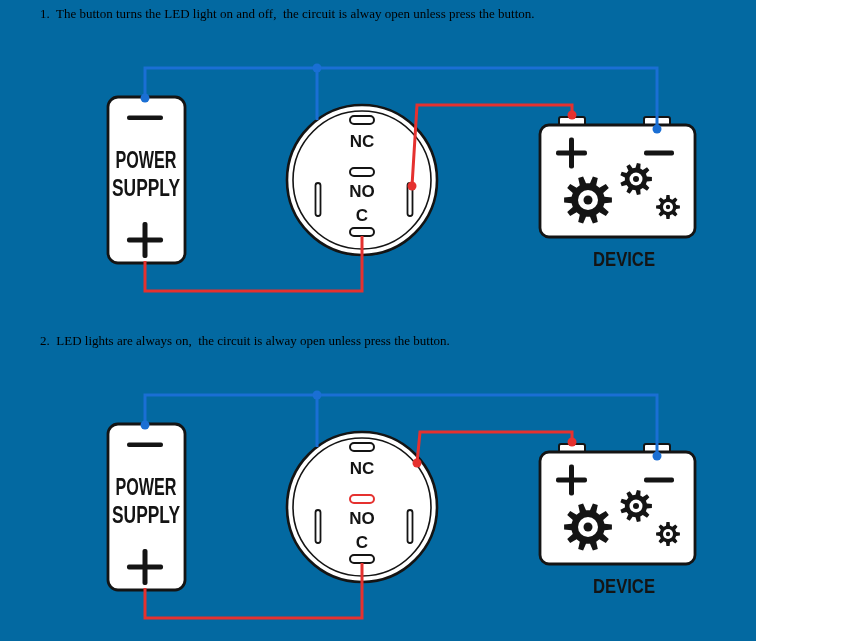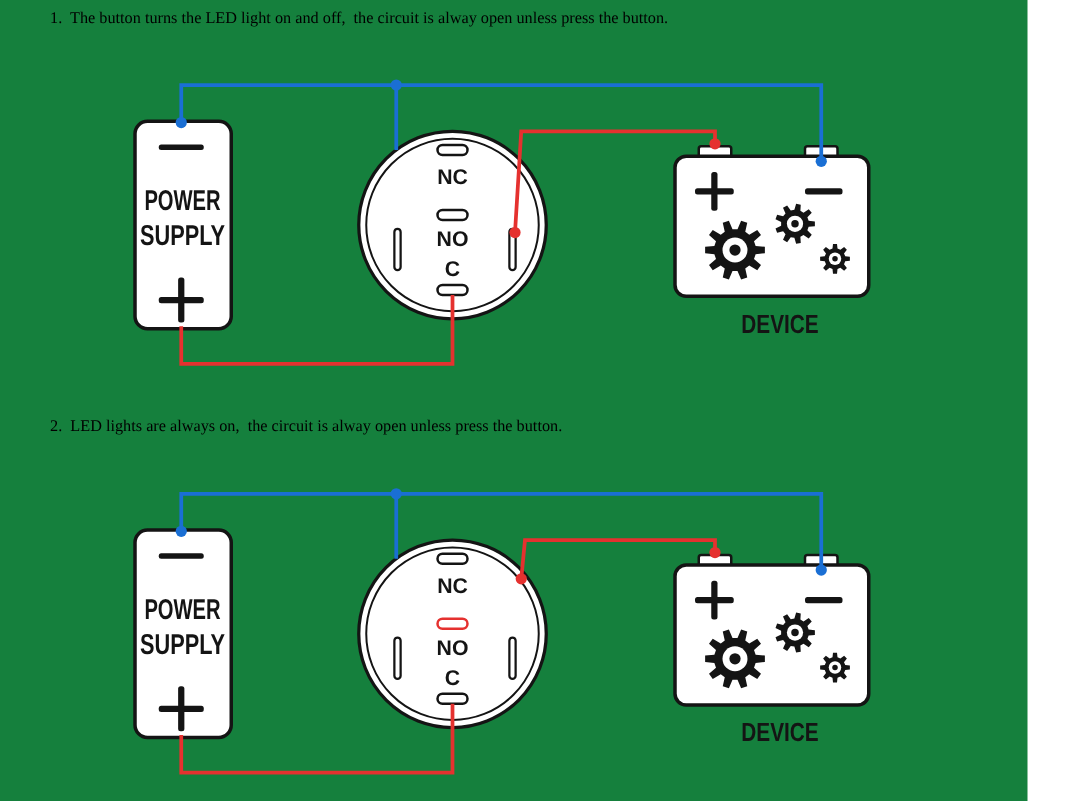--- a/index.html
+++ b/index.html
@@ -1,21 +1,21 @@
 <!DOCTYPE html>
 <html style="--wire-blue: #1a6fd4; --wire-red: #e5312f; --ink: #141414;"><head>
 <meta charset="utf-8">
 <style>
   :root{
     --wire-blue:#1a6fd4;
     --wire-red:#e5312f;
     --ink:#141414;
   }
   html,body{margin:0;padding:0;background:#ffffff;}
-  .stage{position:relative;width:822px;height:641px;background:#15803d;overflow:hidden;}
+  .stage{position:relative;width:756px;height:641px;background:#0369a1;overflow:hidden;}
   .stage svg{position:absolute;left:0;top:0;}
   svg text{white-space:pre;}
   .box{fill:#ffffff;stroke:var(--ink);stroke-width:2.8;}
   .tab{fill:#ffffff;stroke:var(--ink);stroke-width:2;}
   .circle-outer{fill:#ffffff;stroke:var(--ink);stroke-width:2.6;}
   .circle-inner{fill:none;stroke:var(--ink);stroke-width:1.6;}
   .bar{fill:#ffffff;stroke:var(--ink);stroke-width:2;}
   .red-bar{stroke:var(--wire-red);}
   .pin{fill:#ffffff;stroke:var(--ink);stroke-width:1.8;}
   .ink-f{fill:var(--ink);}

